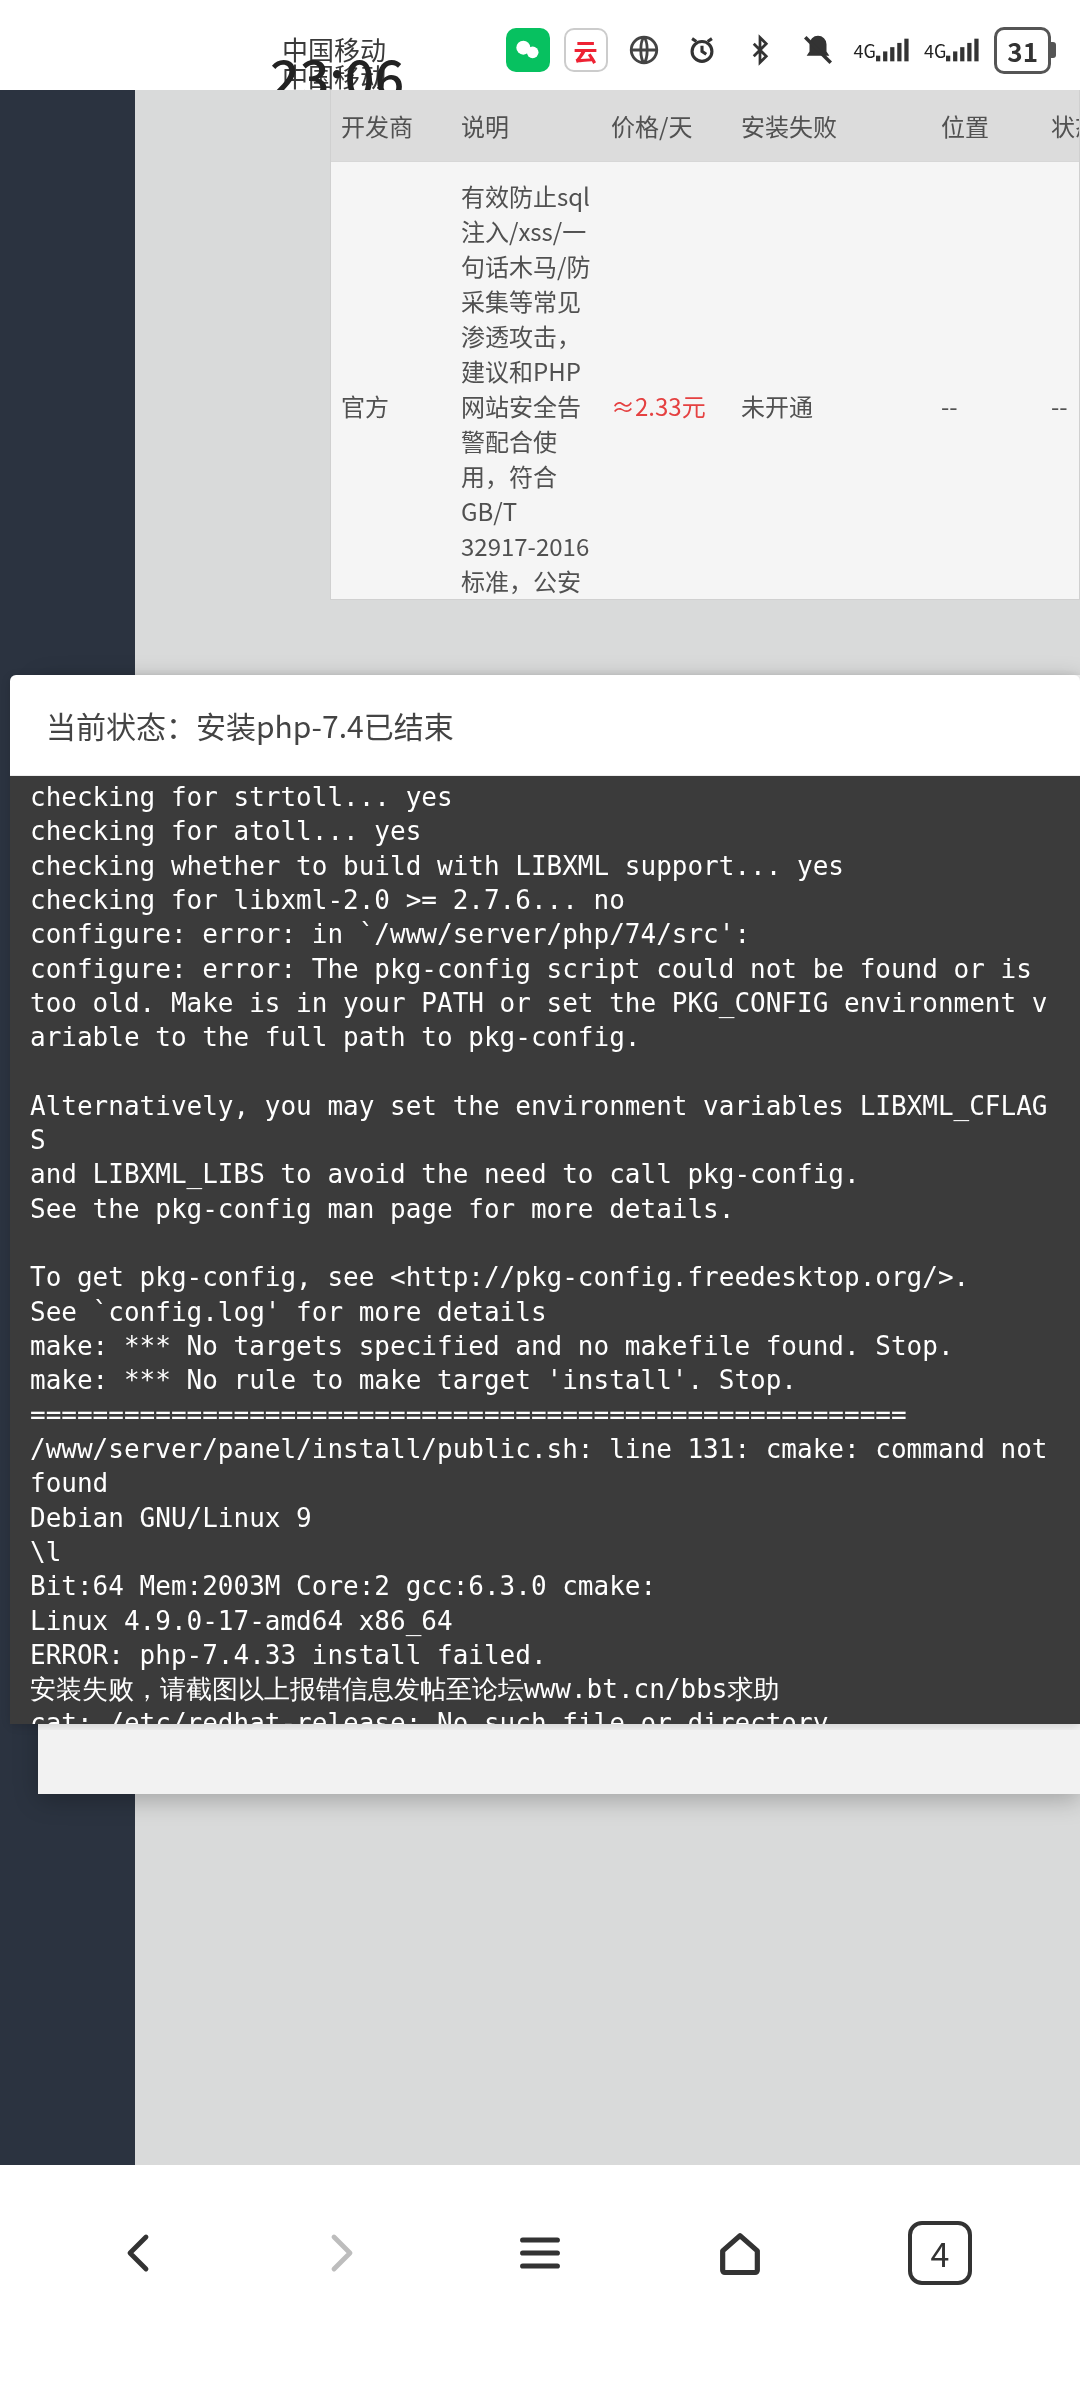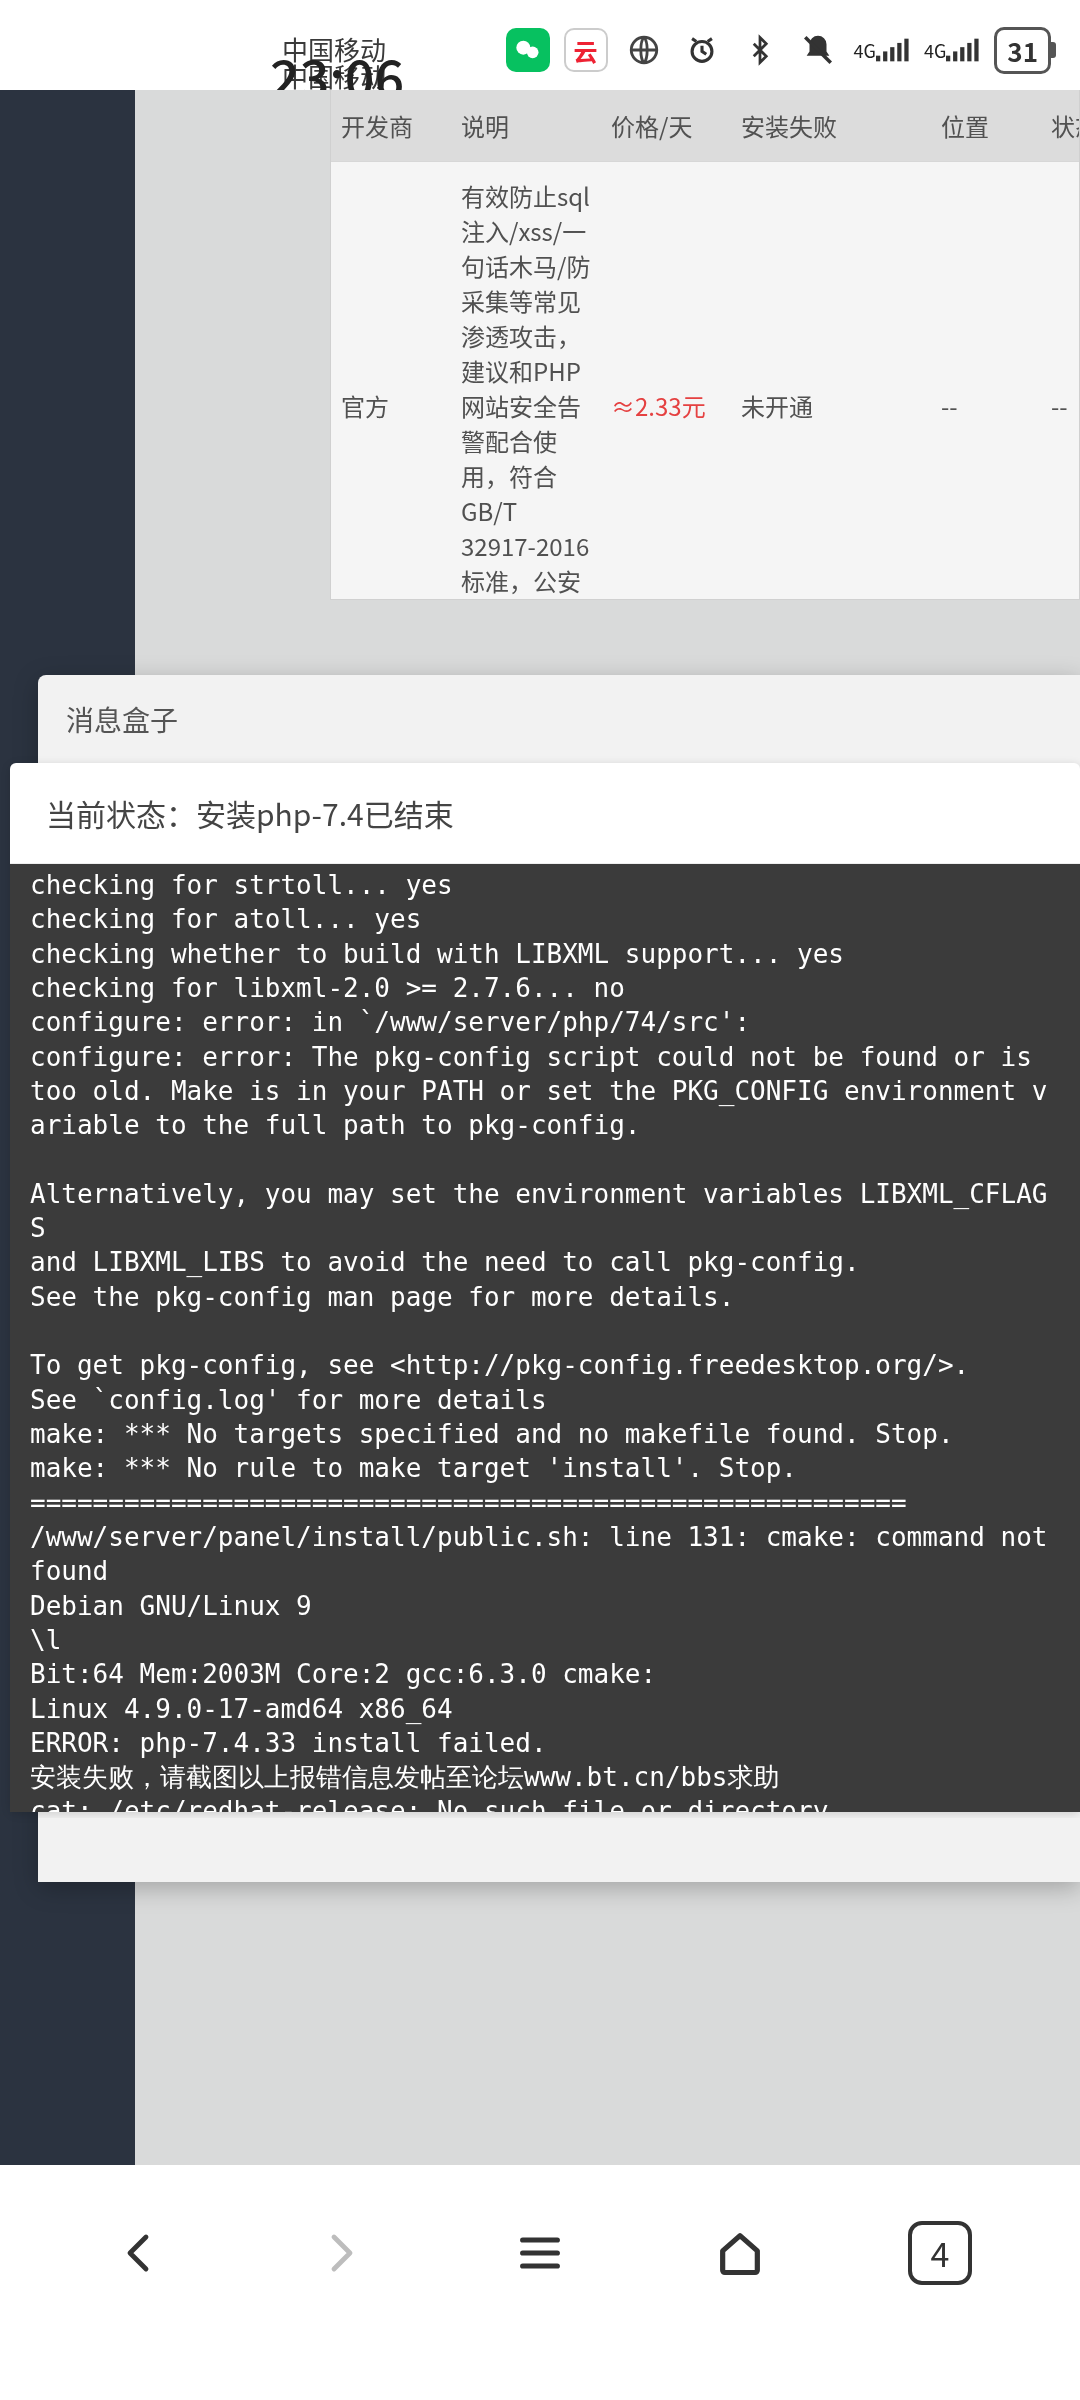--- a/index.html
+++ b/index.html
@@ -147,21 +147,20 @@
             <td>--</td>
             <td>--</td>
           </tr>
         </tbody>
       </table>
     </div>
     <div class="scrim1"></div>
   </div>
 
   <div class="modal-outer">
-    <div class="modal-title">消息盒子</div>
 
     <div class="inner-panel">
       <div class="inner-header">
         <span>当前状态：</span><span>安装php-7.4已结束</span>
       </div>
       <div class="terminal">checking for strtoll... yes
 checking for atoll... yes
 checking whether to build with LIBXML support... yes
 checking for libxml-2.0 &gt;= 2.7.6... no
 configure: error: in `/www/server/php/74/src':

